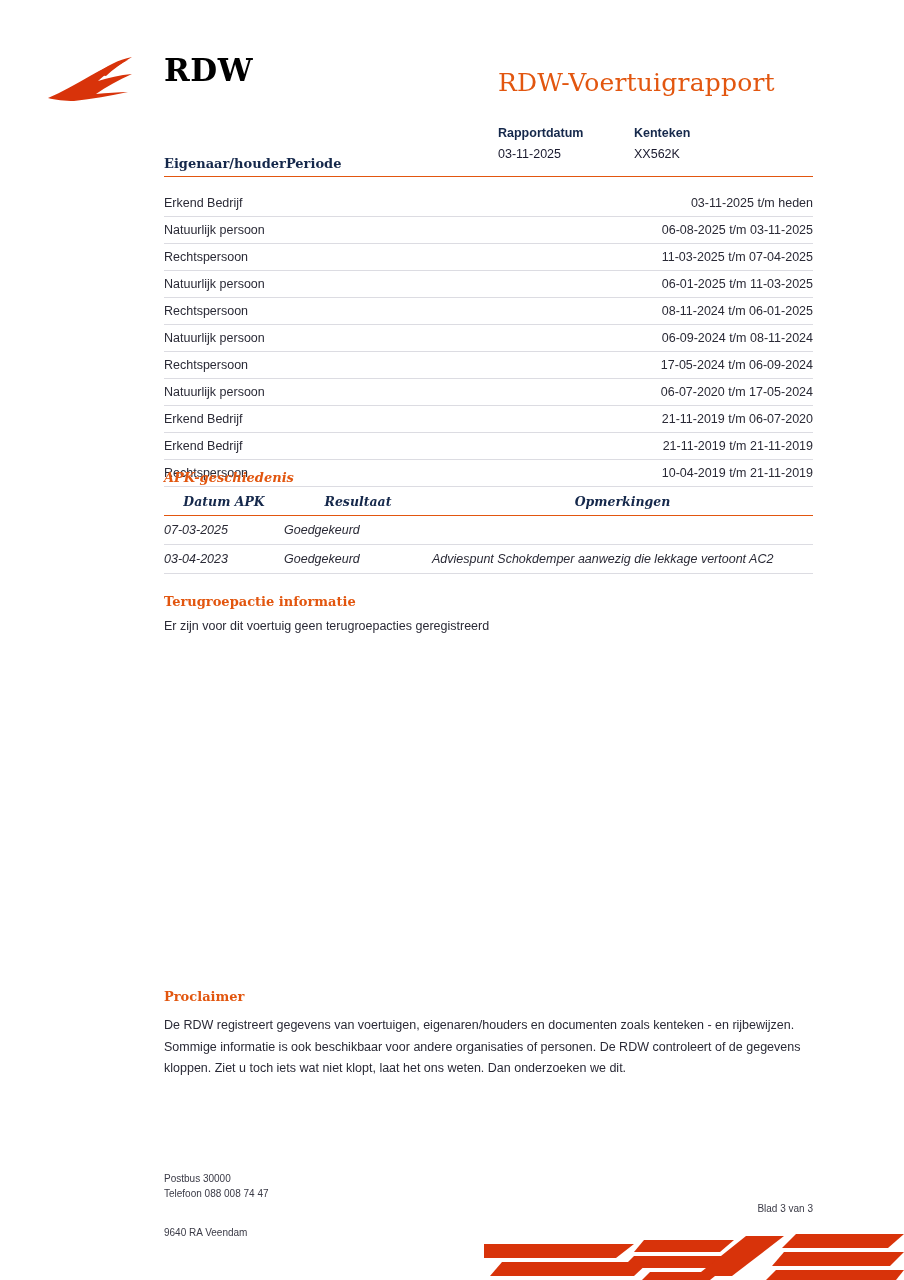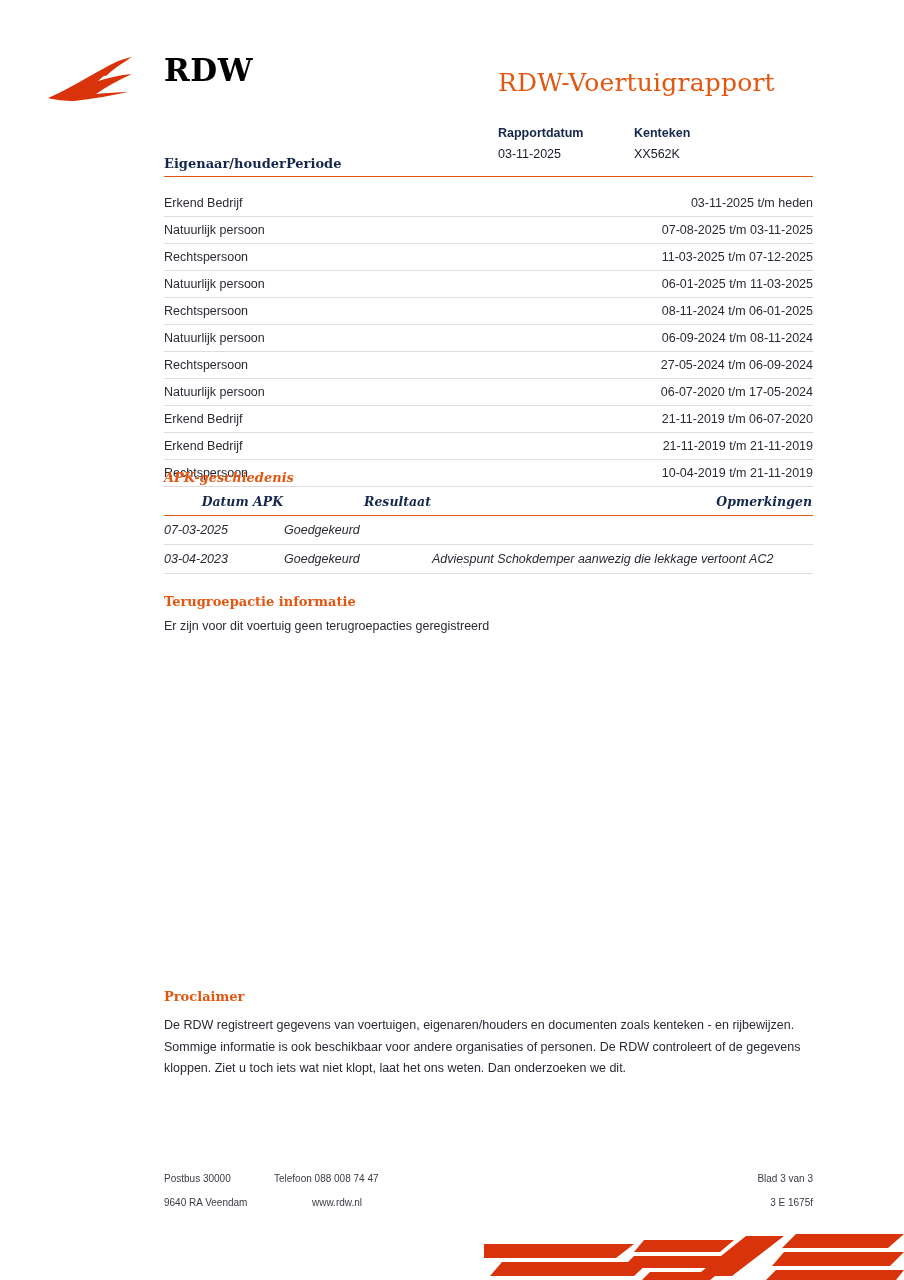--- a/index.html
+++ b/index.html
@@ -139,21 +139,21 @@
     font-size: 13px;
     color: #e2560f;
     margin-bottom: 8px;
   }
   .apk-table {
     width: 100%;
     border-collapse: collapse;
     table-layout: fixed;
   }
   .apk-table th {
-    text-align: right;
+    text-align: center;
     font-family: "DejaVu Serif", serif;
     font-size: 12.5px;
     font-weight: bold;
     color: #15284b;
     padding-bottom: 6px;
     border-bottom: 1.5px solid #e2560f;
   }
   .apk-table td {
     font-size: 12.5px;
     color: #2a2a36;
@@ -187,20 +187,21 @@
     left: 164px;
     top: 1168px;
     width: 649px;
     font-size: 10px;
     color: #3a3a46;
   }
   .footer-row {
     display: flex;
     line-height: 15px;
     padding: 3px 0;
+    flex-direction: column;
   }
   .f-c1 { width: 110px; }
   .f-c2 { width: 300px; }
   .f-c3 { flex: 1; text-align: right; }
 
   
   .bottom-graphic {
     position: absolute;
     right: 0;
     bottom: 0;
@@ -254,41 +255,41 @@
       <div class="h-right">Periode</div>
     </div>
     <table class="owner-table">
       <tbody>
         <tr>
           <td>Erkend Bedrijf</td>
           <td class="right">03-11-2025 t/m heden</td>
         </tr>
         <tr>
           <td>Natuurlijk persoon</td>
-          <td class="right">07-08-2025 t/m 03-11-2025</td>
+          <td class="right">06-08-2025 t/m 03-11-2025</td>
         </tr>
         <tr>
           <td>Rechtspersoon</td>
-          <td class="right">11-03-2025 t/m 07-12-2025</td>
+          <td class="right">11-03-2025 t/m 07-04-2025</td>
         </tr>
         <tr>
           <td>Natuurlijk persoon</td>
           <td class="right">06-01-2025 t/m 11-03-2025</td>
         </tr>
         <tr>
           <td>Rechtspersoon</td>
           <td class="right">08-11-2024 t/m 06-01-2025</td>
         </tr>
         <tr>
           <td>Natuurlijk persoon</td>
           <td class="right">06-09-2024 t/m 08-11-2024</td>
         </tr>
         <tr>
           <td>Rechtspersoon</td>
-          <td class="right">27-05-2024 t/m 06-09-2024</td>
+          <td class="right">17-05-2024 t/m 06-09-2024</td>
         </tr>
         <tr>
           <td>Natuurlijk persoon</td>
           <td class="right">06-07-2020 t/m 17-05-2024</td>
         </tr>
         <tr>
           <td>Erkend Bedrijf</td>
           <td class="right">21-11-2019 t/m 06-07-2020</td>
         </tr>
         <tr>

